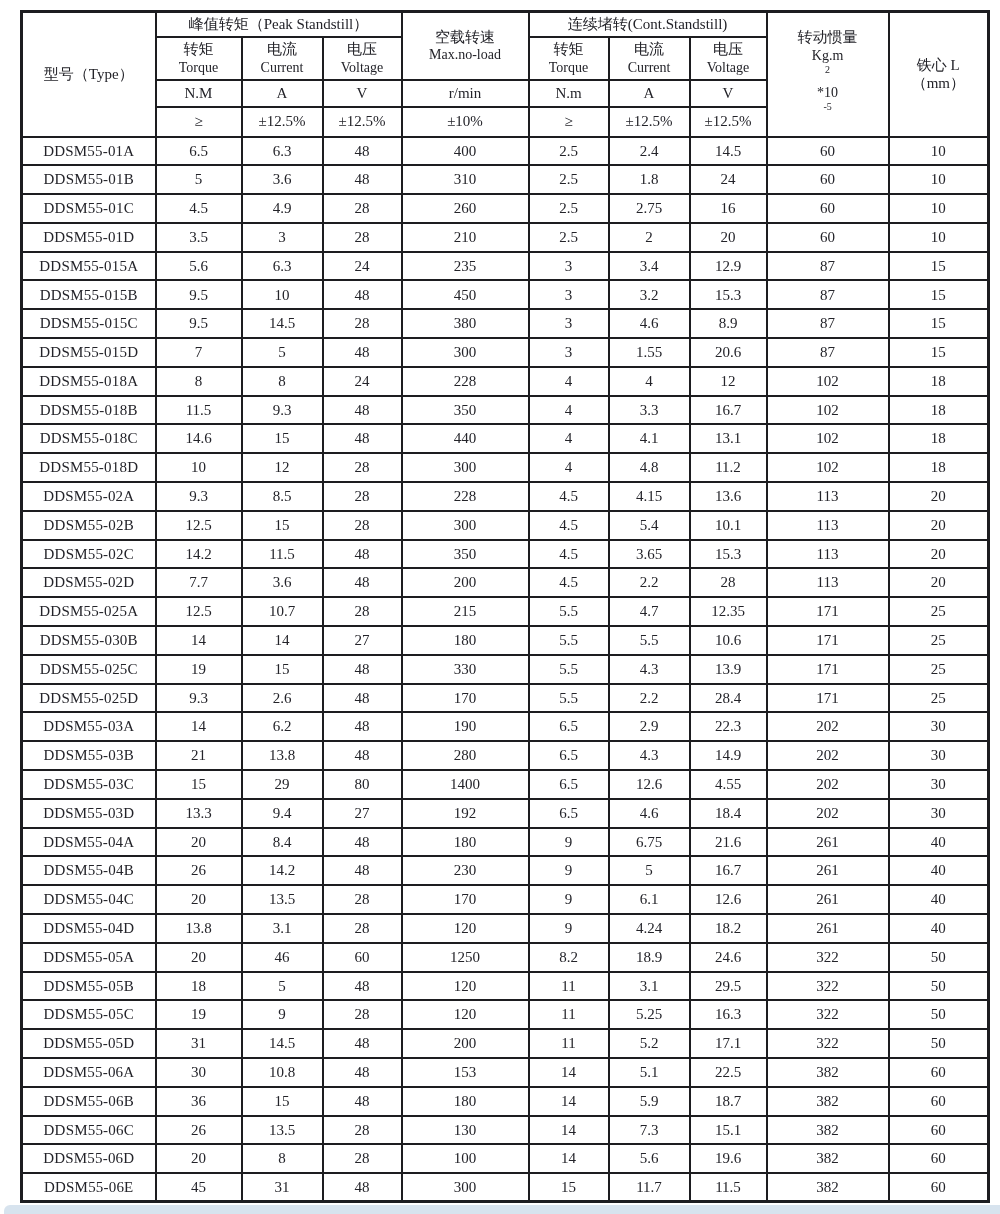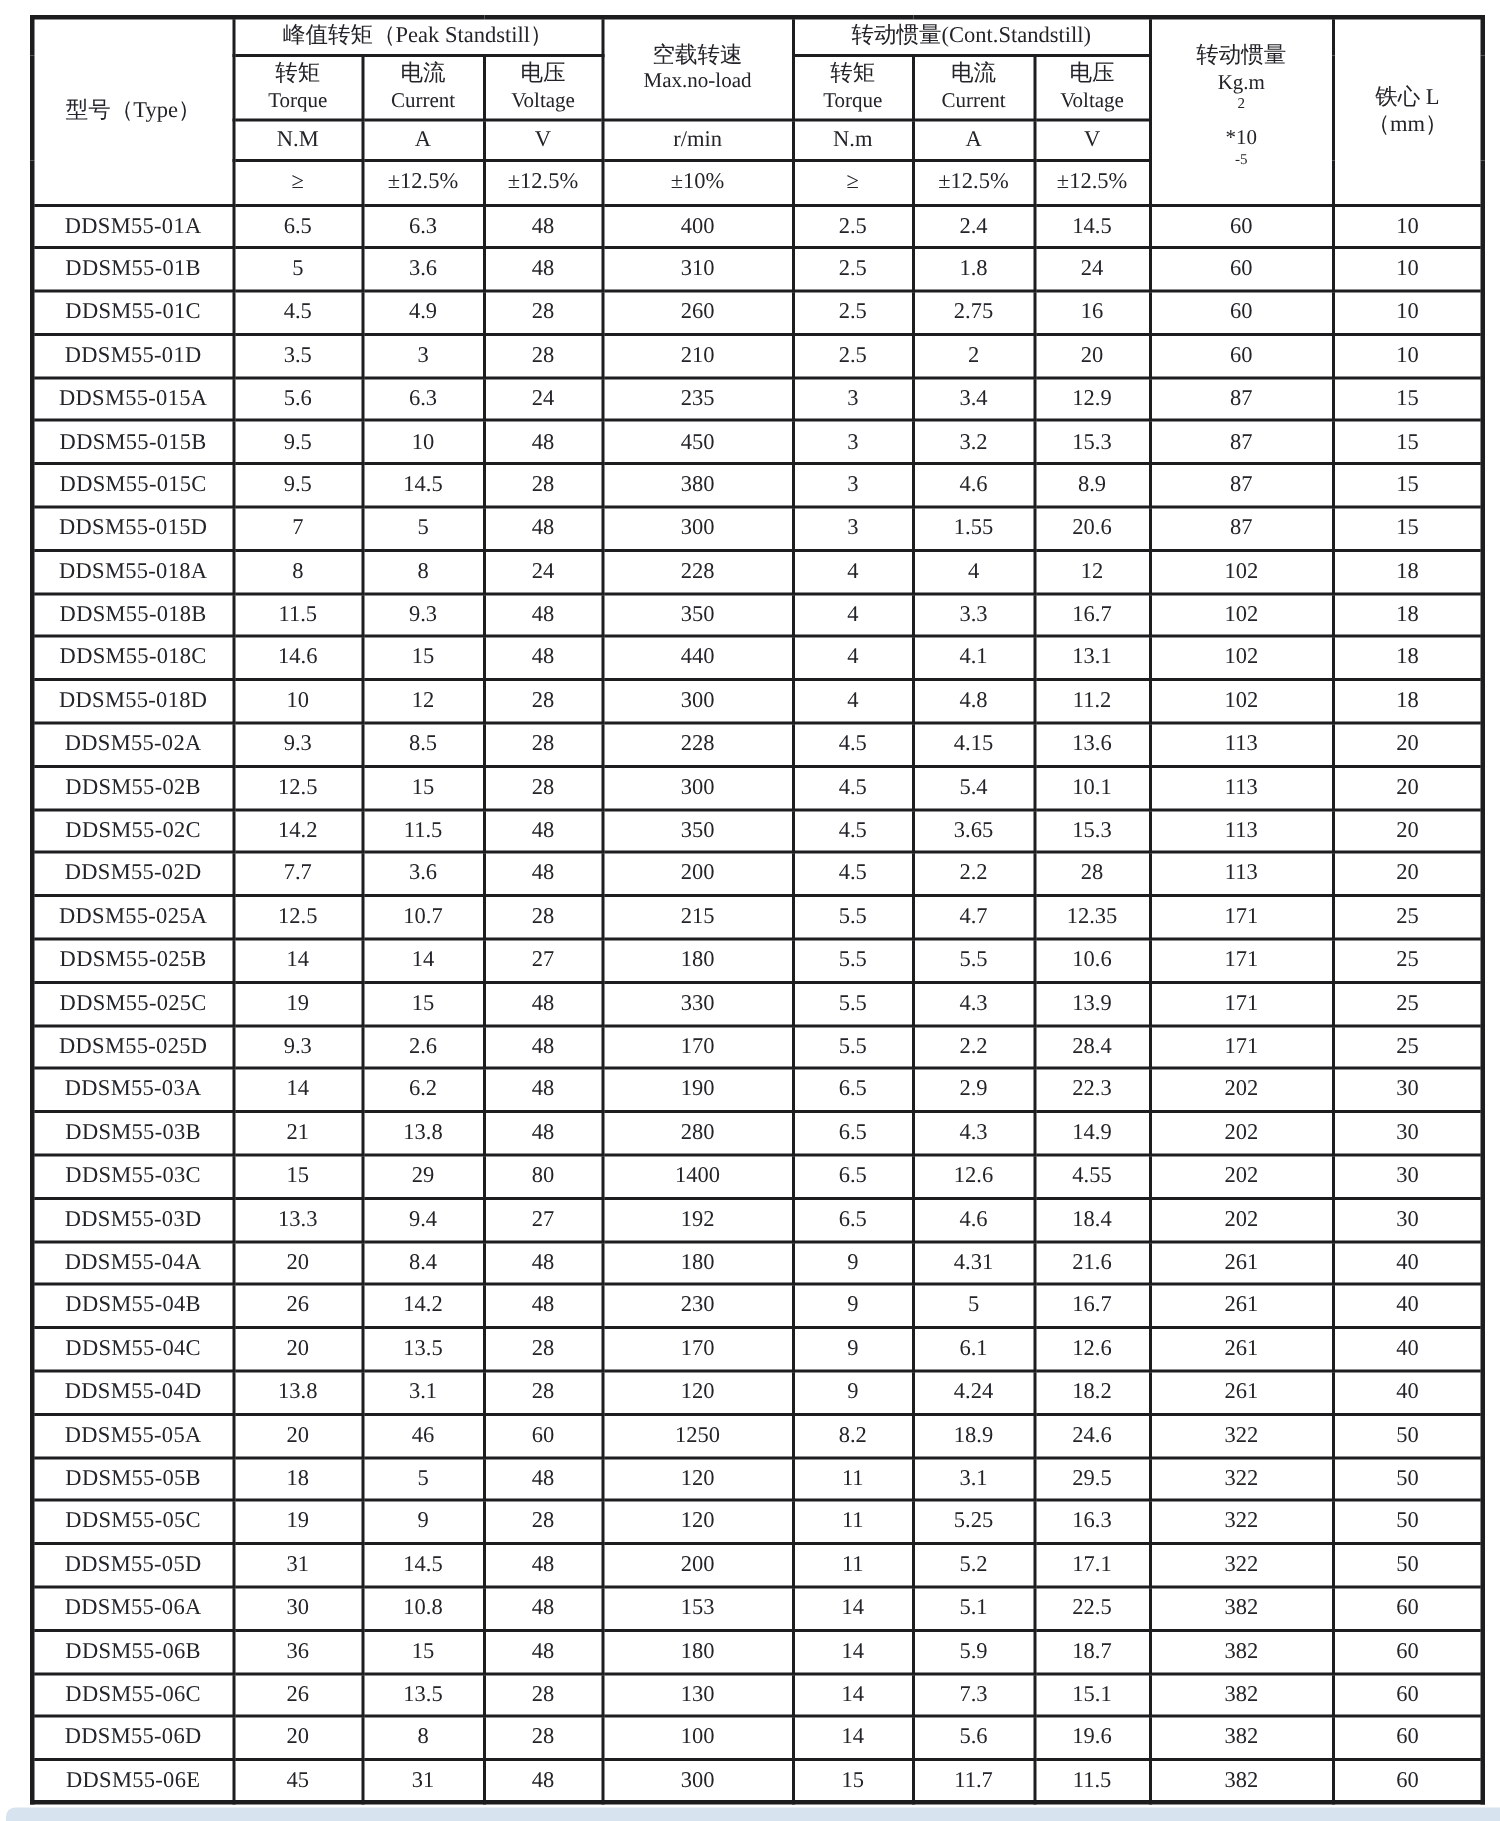--- a/index.html
+++ b/index.html
@@ -82,21 +82,21 @@
       <col style="width:100px">
     </colgroup>
     <thead>
       <tr class="hr1">
         <td rowspan="4">型号（Type）</td>
         <td colspan="3">峰值转矩（Peak Standstill）</td>
         <td rowspan="2" class="two-line">
           <span class="cn">空载转速</span>
           <span class="en">Max.no-load</span>
         </td>
-        <td colspan="3">转动惯量(Cont.Standstill)</td>
+        <td colspan="3">连续堵转(Cont.Standstill)</td>
         <td rowspan="4" class="two-line">
           <span class="cn">转动惯量</span>
           <span class="en"><span>Kg.m</span><sup>2</sup><span>*10</span><sup>-5</sup></span>
         </td>
         <td rowspan="4" class="two-line">
           <span class="cn">铁心 L</span>
           <span class="cn">（mm）</span>
         </td>
       </tr>
       <tr class="hr2">
@@ -343,21 +343,21 @@
     <td class="num">10.7</td>
     <td class="num">28</td>
     <td class="num">215</td>
     <td class="num">5.5</td>
     <td class="num">4.7</td>
     <td class="num">12.35</td>
     <td class="num">171</td>
     <td class="num">25</td>
   </tr>
         <tr>
-    <td class="type">DDSM55-025B</td>
+    <td class="type">DDSM55-030B</td>
     <td class="num">14</td>
     <td class="num">14</td>
     <td class="num">27</td>
     <td class="num">180</td>
     <td class="num">5.5</td>
     <td class="num">5.5</td>
     <td class="num">10.6</td>
     <td class="num">171</td>
     <td class="num">25</td>
   </tr>
@@ -433,21 +433,21 @@
     <td class="num">202</td>
     <td class="num">30</td>
   </tr>
         <tr>
     <td class="type">DDSM55-04A</td>
     <td class="num">20</td>
     <td class="num">8.4</td>
     <td class="num">48</td>
     <td class="num">180</td>
     <td class="num">9</td>
-    <td class="num">4.31</td>
+    <td class="num">6.75</td>
     <td class="num">21.6</td>
     <td class="num">261</td>
     <td class="num">40</td>
   </tr>
         <tr>
     <td class="type">DDSM55-04B</td>
     <td class="num">26</td>
     <td class="num">14.2</td>
     <td class="num">48</td>
     <td class="num">230</td>

